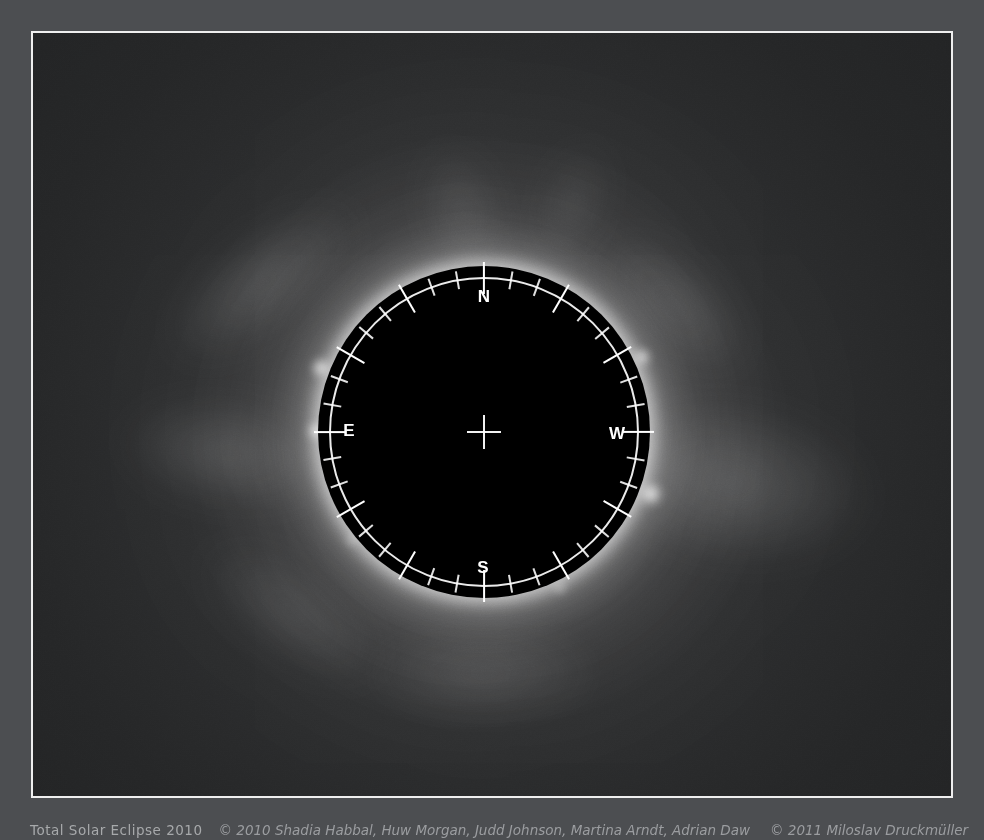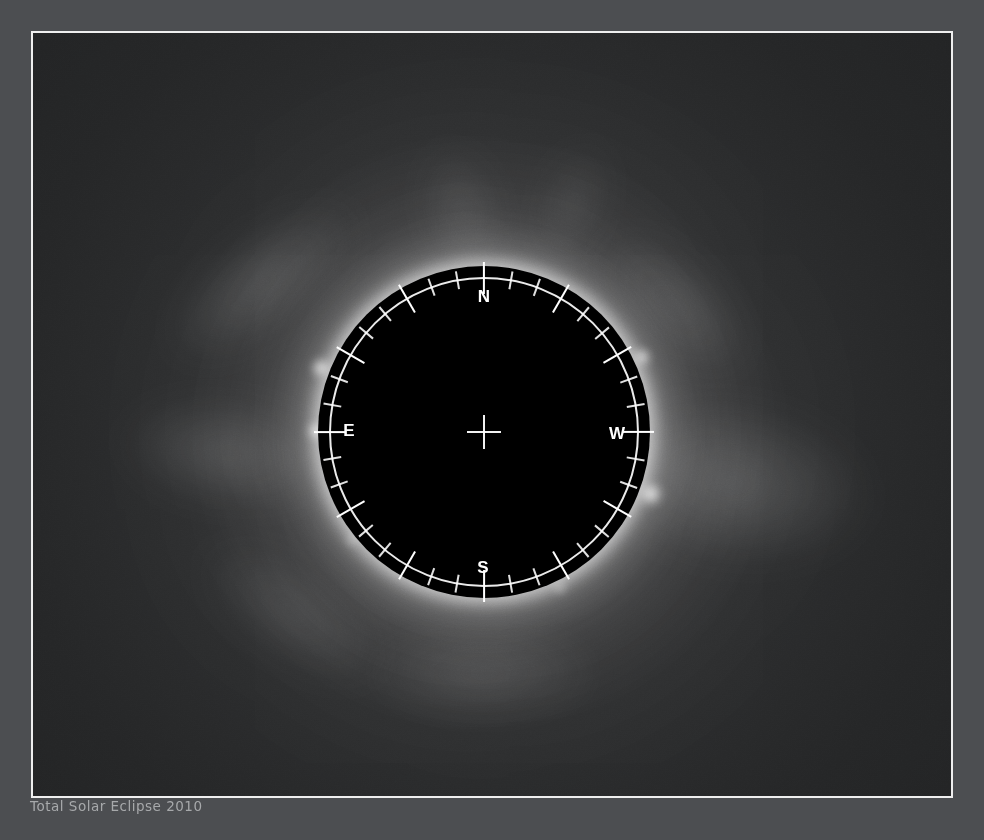--- a/index.html
+++ b/index.html
@@ -68,21 +68,21 @@
 
   
   .cross{position:absolute;left:451px;top:399px;width:0;height:0;}
   .cross .h{position:absolute;left:-17px;top:-1px;width:34px;height:2px;background:rgba(255,255,255,.95);}
   .cross .v{position:absolute;left:-1px;top:-17px;width:2px;height:34px;background:rgba(255,255,255,.95);}
 
   .grain{position:absolute;left:0;top:0;mix-blend-mode:overlay;opacity:.10;pointer-events:none;}
 
   
   .caption{position:absolute;left:30px;top:798px;width:938px;height:40px;
-           display:flex;align-items:flex-start;font-size:13.5px;color:#a7a9ab;}
+           display:flex;align-items:flex-end;font-size:13.5px;color:#a7a9ab;}
   .caption .title{letter-spacing:.5px;white-space:nowrap;}
   .caption .copy{margin-left:auto;display:flex;gap:20px;font-style:italic;
                  color:#9b9da0;white-space:nowrap;}
 </style>
 </head>
 <body>
 
 <div class="page">
 
   <div class="photo">
@@ -159,15 +159,19 @@
       <filter id="grainF">
         <feTurbulence type="fractalNoise" baseFrequency="0.8" numOctaves="2" stitchTiles="stitch"></feTurbulence>
         <feColorMatrix type="saturate" values="0"></feColorMatrix>
       </filter>
       <rect width="918" height="763" filter="url(#grainF)"></rect>
     </svg>
   </div>
 
   <div class="caption">
     <span class="title">Total Solar Eclipse 2010</span>
+    <span class="copy">
+      <span>© 2010 Shadia Habbal, Huw Morgan, Judd Johnson, Martina Arndt, Adrian Daw</span>
+      <span>© 2011 Miloslav Druckmüller</span>
+    </span>
   </div>
 
 </div>
 
 </body></html>

